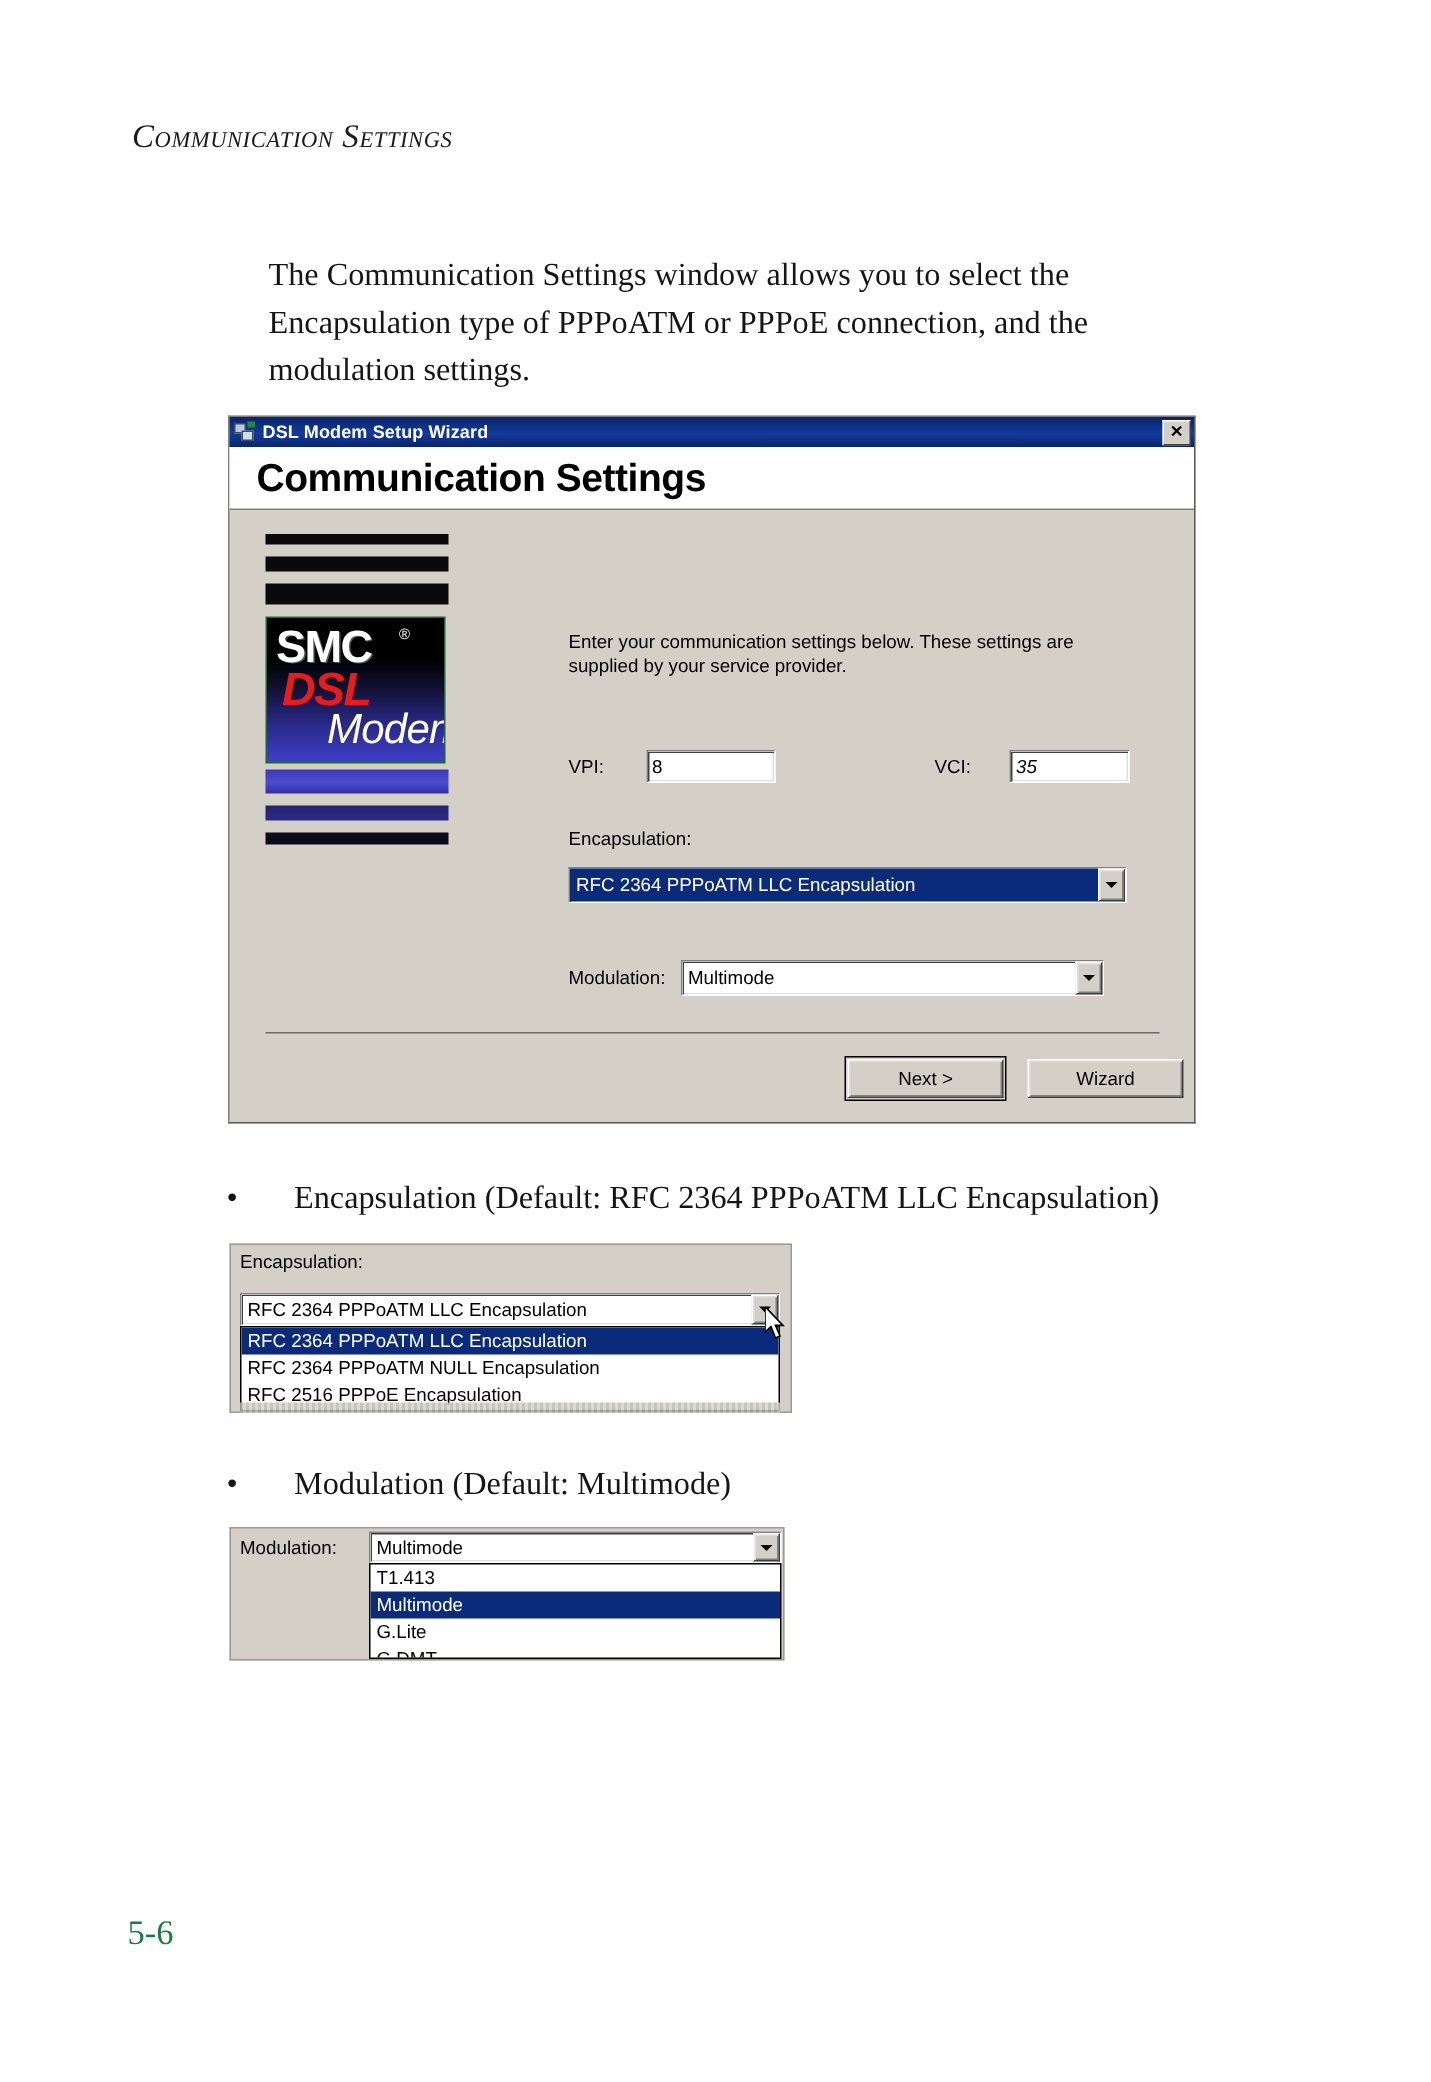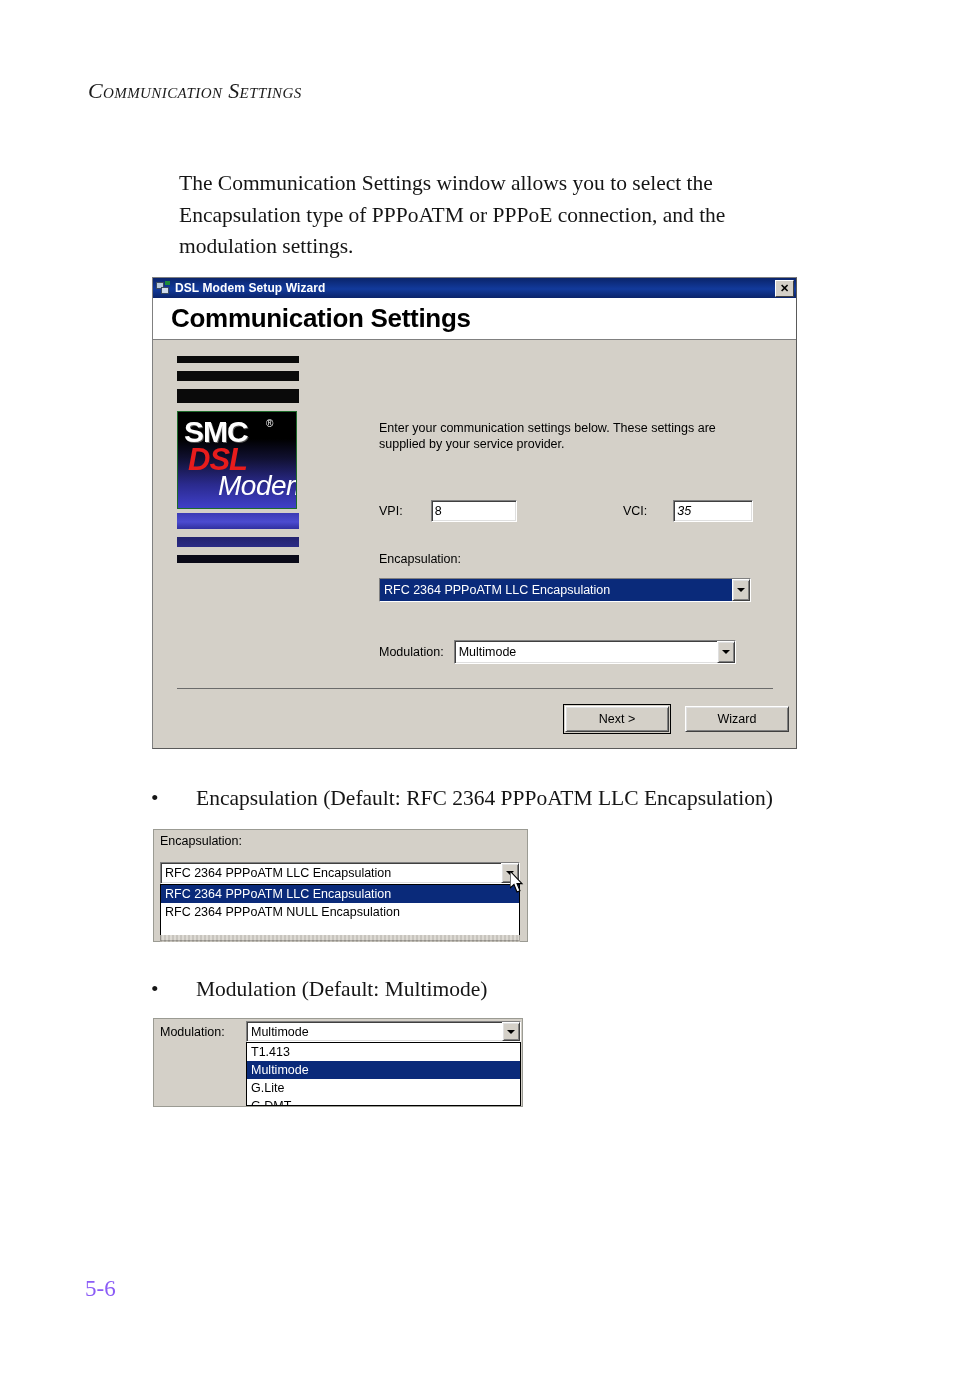--- a/index.html
+++ b/index.html
@@ -447,21 +447,21 @@
     left: 92px; top: 23px;
     width: 275px; height: 64px;
   }
 
   
   .page-num {
     position: absolute;
     left: 85px;
     top: 1276px;
     font-size: 23px;
-    color: #8b5cf6;
+    color: #15803d;
     font-family: "Liberation Serif", serif;
   }
 </style>
 </head>
 <body>
 
 <div class="running-head">Communication Settings</div>
 
 <div class="body-para">The Communication Settings window allows you to select the Encapsulation type of PPPoATM or PPPoE connection, and the modulation settings.</div>
 
@@ -549,20 +549,21 @@
   <span class="combo snip-encap-combo">
     <span class="combo-text">RFC 2364 PPPoATM LLC Encapsulation</span>
     <span class="combo-arrow">
         <span class="tri-down"></span>
       </span>
   </span>
 
   <div class="snip-list snip-encap-list">
     <div class="opt sel">RFC 2364 PPPoATM LLC Encapsulation</div>
     <div class="opt">RFC 2364 PPPoATM NULL Encapsulation</div>
+    <div class="opt">RFC 2516 PPPoE Encapsulation</div>
   </div>
 
   <div class="ghost-row"></div>
 </div>
 
 <svg class="cursor-arrow" viewBox="0 0 16 23">
   <polygon points="0,0 0,17 4,13.5 7,21 10,19.7 7,12.6 12,12.6" fill="#ffffff" stroke="#000000" stroke-width="1.1"></polygon>
 </svg>
 
 <div class="bullet bullet-mod">

